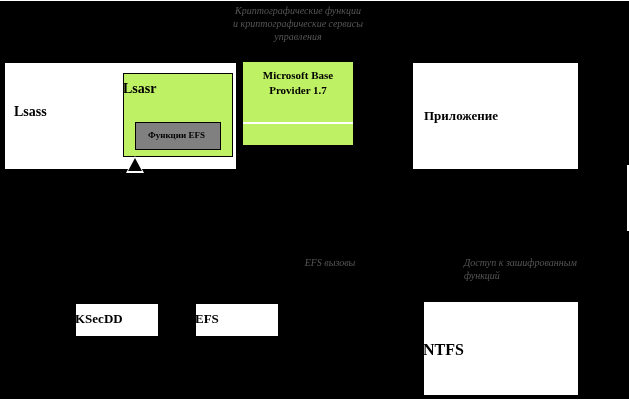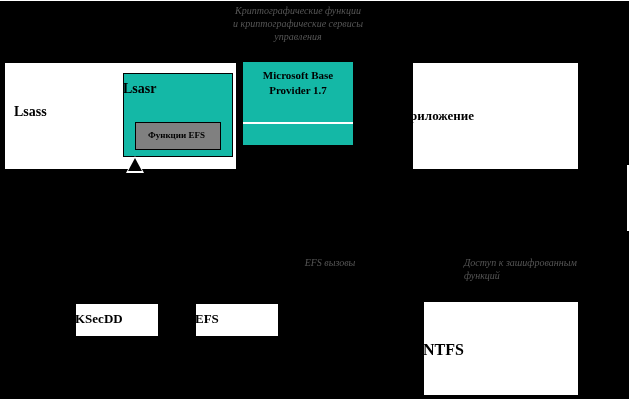--- a/index.html
+++ b/index.html
@@ -3,21 +3,21 @@
 <meta charset="utf-8">
 <style>
   html,body{margin:0;padding:0;background:#000;}
   #canvas{
     position:relative;width:629px;height:401px;background:#000;
     font-family:"Liberation Serif","DejaVu Serif",serif;overflow:hidden;
   }
   .frame-line{position:absolute;background:#fff;}
   .box{position:absolute;box-sizing:border-box;}
   .white-box{background:#fff;border:1px solid #000;}
-  .silver-box{background:#14b8a6;border:1px solid #000;}
+  .silver-box{background:#bef264;border:1px solid #000;}
   .gray-box{background:#808080;border:1px solid #000;}
   .box-label{
     position:absolute;font-weight:bold;color:#000;
     font-family:"Liberation Serif","DejaVu Serif",serif;
   }
   .annotation{
     position:absolute;color:#565656;font-style:italic;font-size:10px;
     line-height:13px;font-family:"Liberation Serif","DejaVu Serif",serif;
   }
   .annotation.centered{text-align:center;}
@@ -41,21 +41,21 @@
     border-left:9px solid transparent;border-right:9px solid transparent;
     border-bottom:17px solid #fff;
   }
   
   #csp-box{left:243px;top:62px;width:110px;height:83px;border:none;}
   #csp-text{position:absolute;left:0;top:6px;width:110px;text-align:center;
     font-weight:bold;font-size:11px;line-height:15px;color:#000;}
   #csp-divider{position:absolute;left:0;top:60px;width:110px;height:2px;background:#fff;}
   
   #app-box{left:412px;top:62px;width:167px;height:108px;}
-  #app-label{left:400px;top:108px;width:167px;font-size:13px;}
+  #app-label{left:424px;top:108px;width:167px;font-size:13px;}
   
   #ksecdd-box{left:75px;top:303px;width:84px;height:34px;}
   #ksecdd-label{left:75px;top:311px;width:84px;font-size:13px;}
   #efsdrv-box{left:195px;top:303px;width:84px;height:34px;}
   #efsdrv-label{left:195px;top:311px;width:84px;font-size:13px;}
   #ntfs-box{left:423px;top:301px;width:156px;height:95px;}
   #ntfs-label{left:423px;top:341px;width:156px;font-size:16px;}
   
   #top-annotation{left:228px;top:4px;width:140px;}
   #middle-annotation{left:265px;top:256px;width:130px;}

